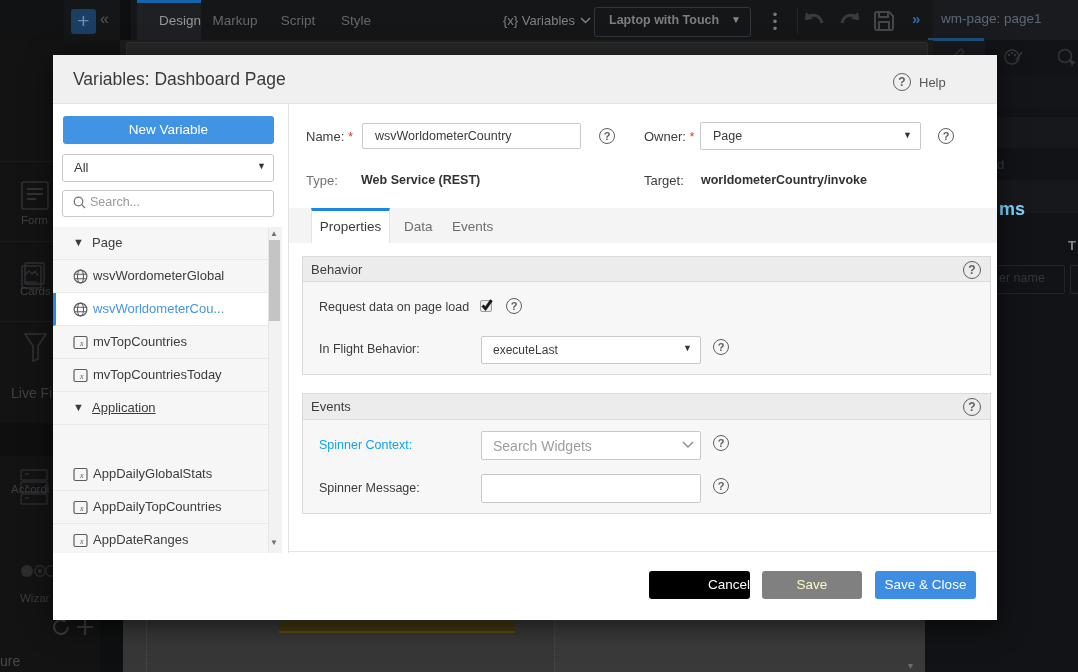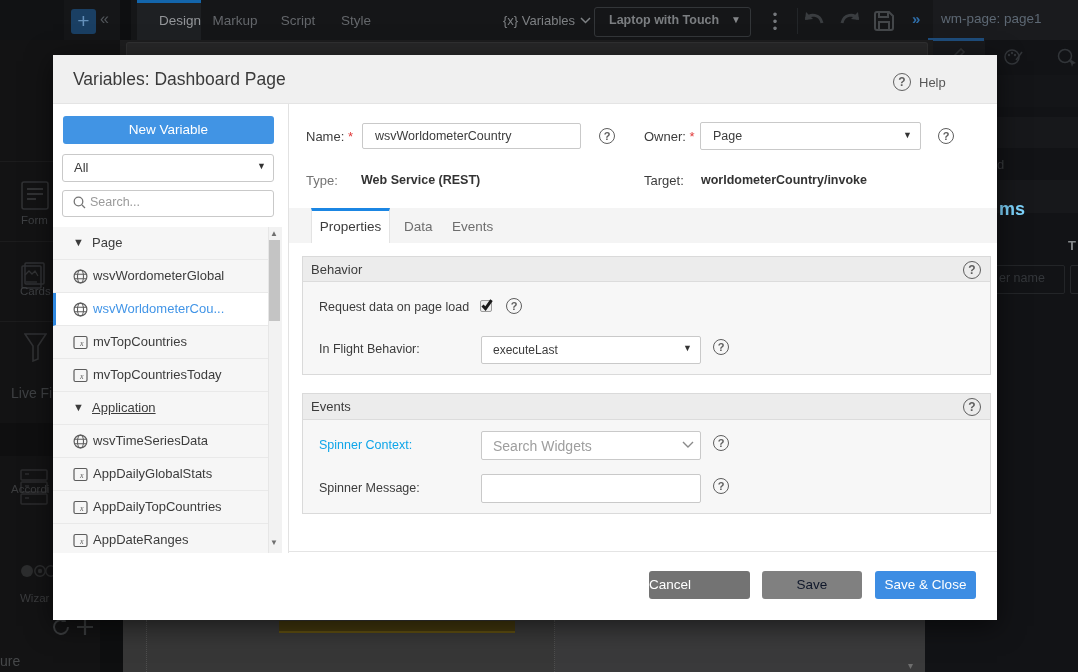--- a/index.html
+++ b/index.html
@@ -208,28 +208,20 @@
       <svg class="ric" width="15" height="15" viewBox="0 0 15 15">
         <rect x="1" y="1.5" width="13" height="12" rx="1.5" stroke="#5c5c5c" stroke-width="1.2" fill="none"></rect>
         <text x="7" y="11" font-size="8" fill="#5c5c5c" font-style="italic" font-family="Liberation Serif">x</text>
       </svg>
       <span class="rtx">mvTopCountriesToday</span>
     </div>
   <div class="row grp" style="top:165px;">
       <span class="tri">▼</span>
       <span class="rtx" style="color:#3c3c3c;text-decoration:underline;">Application</span>
     </div>
-  <div class="row" style="top:198px;">
-      <svg class="ric" width="15" height="15" viewBox="0 0 15 15">
-        <circle cx="7.5" cy="7.5" r="6.4" stroke="#5c5c5c" stroke-width="1.2" fill="none"></circle>
-        <ellipse cx="7.5" cy="7.5" rx="3" ry="6.4" stroke="#5c5c5c" stroke-width="1.1" fill="none"></ellipse>
-        <path d="M1.4 5.2 h12.2 M1.4 9.8 h12.2" stroke="#5c5c5c" stroke-width="1.1"></path>
-      </svg>
-      <span class="rtx">wsvTimeSeriesData</span>
-    </div>
   <div class="row" style="top:231px;">
       <svg class="ric" width="15" height="15" viewBox="0 0 15 15">
         <rect x="1" y="1.5" width="13" height="12" rx="1.5" stroke="#5c5c5c" stroke-width="1.2" fill="none"></rect>
         <text x="7" y="11" font-size="8" fill="#5c5c5c" font-style="italic" font-family="Liberation Serif">x</text>
       </svg>
       <span class="rtx">AppDailyGlobalStats</span>
     </div>
   <div class="row" style="top:264px;">
       <svg class="ric" width="15" height="15" viewBox="0 0 15 15">
         <rect x="1" y="1.5" width="13" height="12" rx="1.5" stroke="#5c5c5c" stroke-width="1.2" fill="none"></rect>
@@ -297,15 +289,15 @@
 <div class="abs" style="left:493px;top:438px;color:#9e9e9e;font-size:14px;">Search Widgets</div>
 <svg class="abs" style="left:682px;top:441px;" width="12" height="8" viewBox="0 0 12 8">
     <path d="M1 1 l5 5 5-5" stroke="#8a8a8a" stroke-width="1.4" fill="none"></path>
   </svg>
 <div class="help h17" style="left:713px;top:435px;">?</div>
 <div class="abs" style="left:319px;top:481px;color:#3c3c3c;font-size:12.5px;">Spinner Message:</div>
 <div class="abs" style="left:481px;top:474px;width:218px;height:27px;border:1px solid #c9c9c9;border-radius:2px;background:#fff;"></div>
 <div class="help h17" style="left:713px;top:478px;">?</div>
 
 <div class="abs" style="left:289px;top:551px;width:708px;height:1px;background:#e4e4e4;"></div>
-<div class="abs" style="left:649px;top:571px;width:101px;height:28px;background:#737373;border-radius:3px;color:#fff;font-size:13.5px;text-align:left;line-height:28px;">Cancel</div>
-<div class="abs" style="left:762px;top:571px;width:100px;height:28px;background:#808080;border-radius:3px;color:#0f172a;font-size:13.5px;text-align:center;line-height:28px;">Save</div>
+<div class="abs" style="left:649px;top:571px;width:101px;height:28px;background:#000000;border-radius:3px;color:#fff;font-size:13.5px;text-align:right;line-height:28px;">Cancel</div>
+<div class="abs" style="left:762px;top:571px;width:100px;height:28px;background:#808080;border-radius:3px;color:#fef9c3;font-size:13.5px;text-align:center;line-height:28px;">Save</div>
 <div class="abs" style="left:875px;top:571px;width:101px;height:28px;background:#3d8de3;border-radius:3px;color:#fff;font-size:13.5px;text-align:center;line-height:28px;">Save &amp; Close</div>
 
 </body></html>

